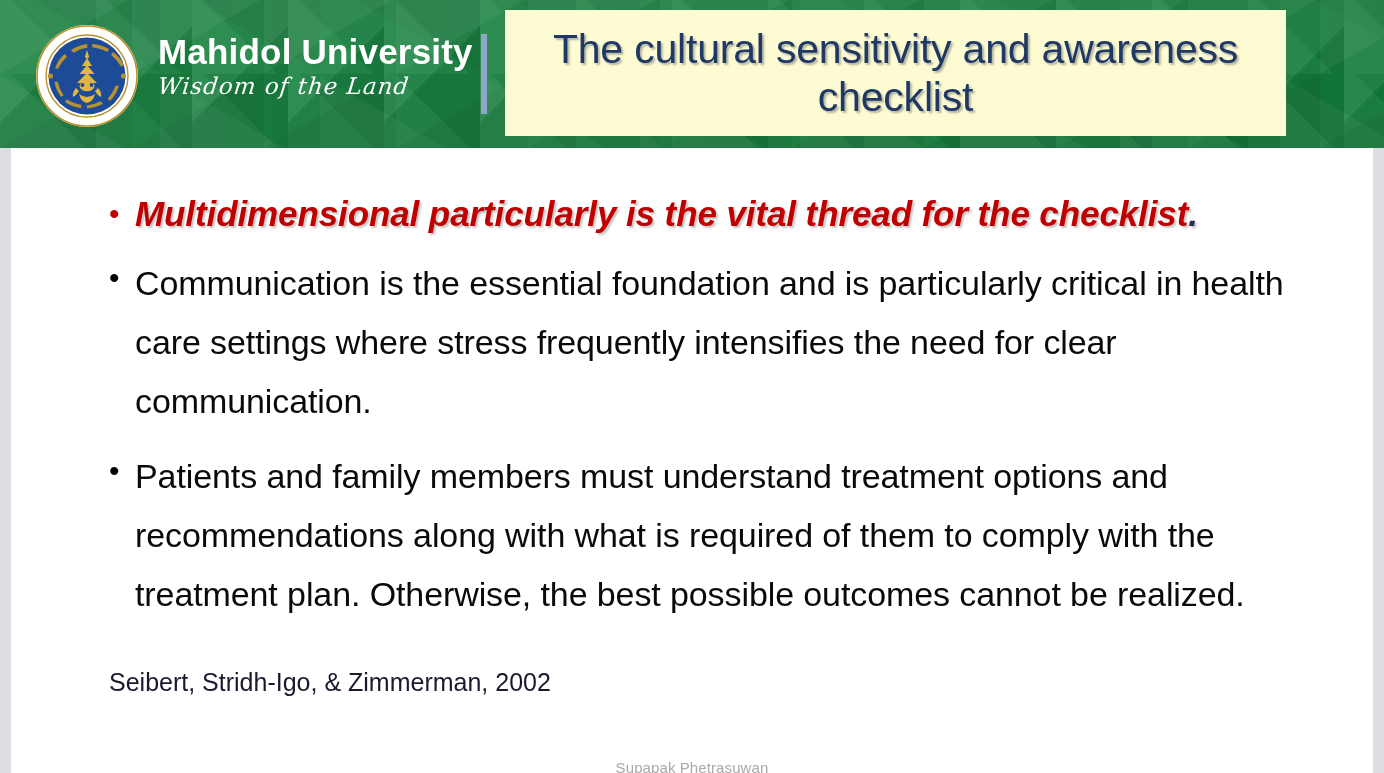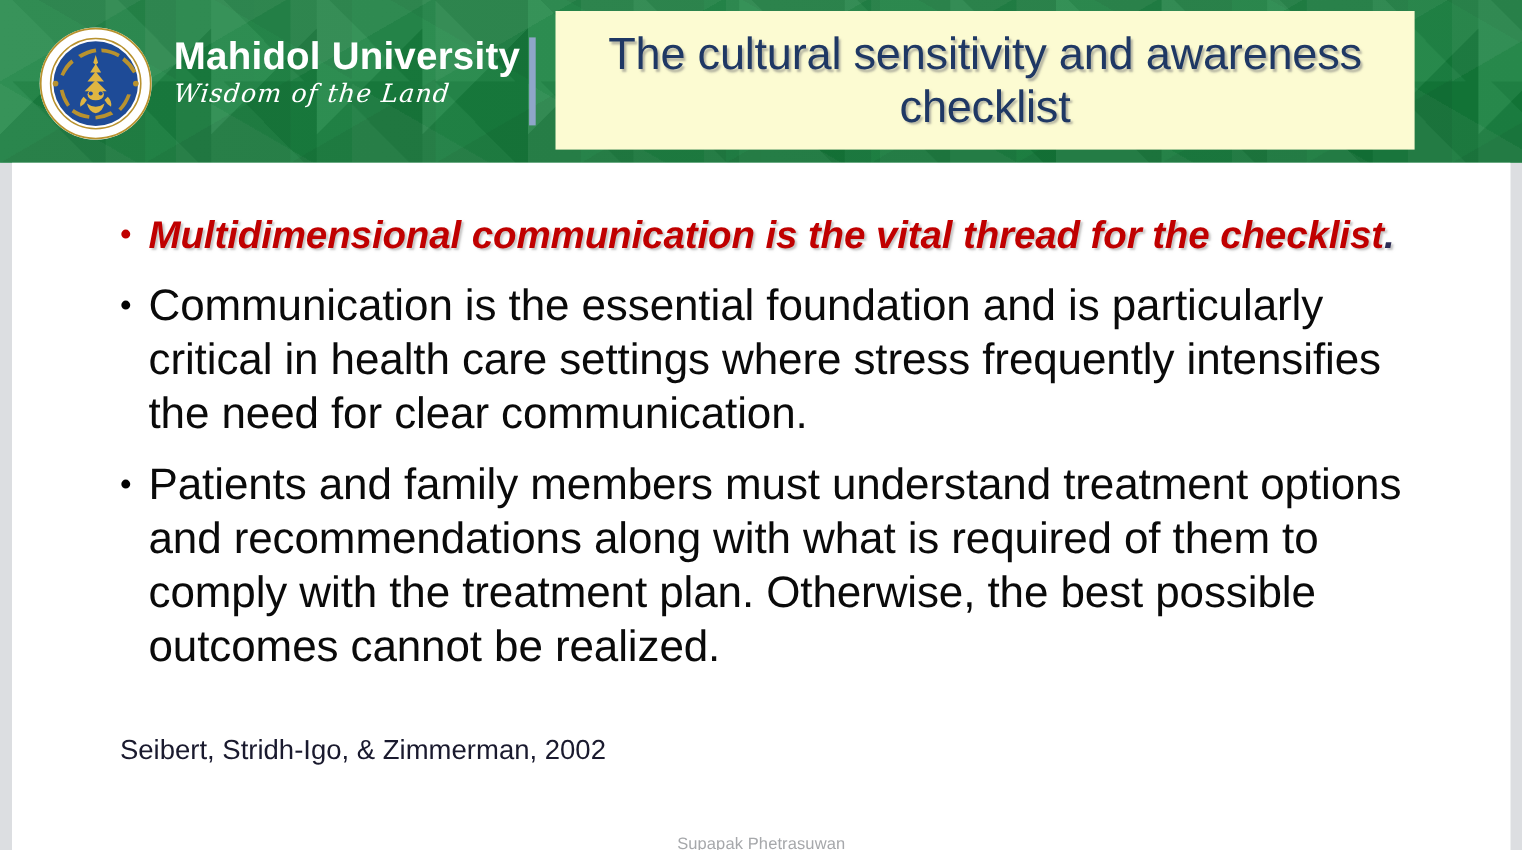--- a/index.html
+++ b/index.html
@@ -138,22 +138,22 @@
   .bullet-marker {
     flex:0 0 auto;
     width:26px;
     font-size:30px;
     line-height:48px;
     color:#000000;
     text-align:left;
   }
   .bullet-text {
     flex:1 1 auto;
-    font-size:40px;
-    line-height:49px;
+    font-size:34px;
+    line-height:59px;
     color:#0a0a0a;
     letter-spacing:-.1px;
   }
 
   
   .bullet.highlight { margin-bottom:14px; }
   .bullet.highlight .bullet-marker {
     color:#C00000;
     font-size:30px;
     line-height:52px;
@@ -248,21 +248,21 @@
       <div class="title-text">The cultural sensitivity and awareness checklist</div>
     </div>
   </div>
 
   <div class="body-area">
 
     <div class="bullets">
 
       <div class="bullet highlight">
         <span class="bullet-marker">•</span>
-        <span class="bullet-text"><span>Multidimensional communication is the vital thread for the checklist</span><span class="period">.</span></span>
+        <span class="bullet-text"><span>Multidimensional particularly is the vital thread for the checklist</span><span class="period">.</span></span>
       </div>
 
       <div class="bullet">
         <span class="bullet-marker">•</span>
         <span class="bullet-text">Communication is the essential foundation and is particularly critical in health care settings where stress frequently intensifies the need for clear communication.</span>
       </div>
 
       <div class="bullet">
         <span class="bullet-marker">•</span>
         <span class="bullet-text">Patients and family members must understand treatment options and recommendations along with what is required of them to comply with the treatment plan. Otherwise, the best possible outcomes cannot be realized.</span>

